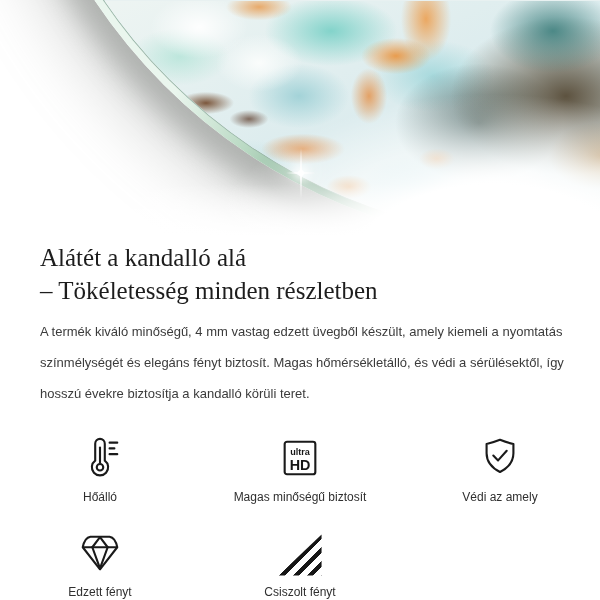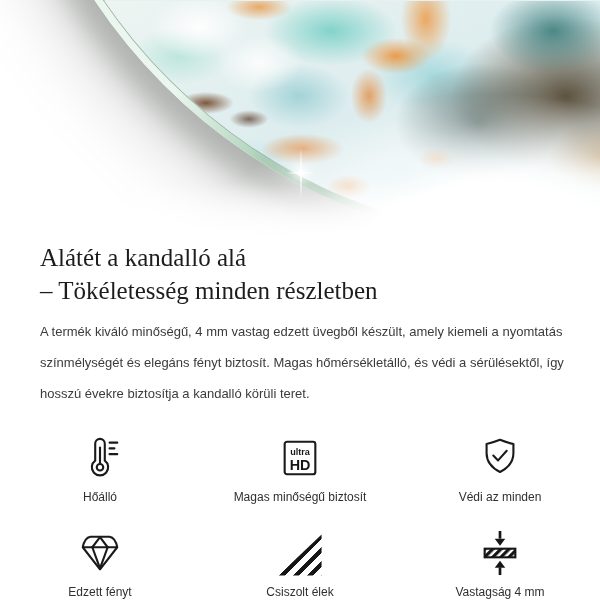--- a/index.html
+++ b/index.html
@@ -202,54 +202,37 @@
     <div class="f-label">Magas minőségű biztosít</div>
   </div>
 
   <div class="feature">
     <div class="icon-box">
       <svg width="46" height="46" viewBox="0 0 48 48">
         <path class="stroke-icon" d="M24,5 C29,7 33,8.3 38,9.3 V19 C38,28 32,34.5 24,38.6 C16,34.5 10,28 10,19 V9.3 C15,8.3 19,7 24,5 Z" stroke-width="2.4"></path>
         <polyline class="stroke-icon" points="17,21.5 22,26.5 31,16.5" stroke-width="2.4"></polyline>
       </svg>
     </div>
-    <div class="f-label">Védi az minden</div>
+    <div class="f-label">Védi az amely</div>
   </div>
 
   <div class="feature">
     <div class="icon-box">
       <svg width="46" height="46" viewBox="0 0 48 48">
         <path class="stroke-icon" d="M14,7 H34 Q40,8 42,18 L24,41 L6,18 Q8,8 14,7 Z" stroke-width="2.3"></path>
         <line class="stroke-icon" x1="6.5" y1="18" x2="41.5" y2="18" stroke-width="2"></line>
         <polyline class="stroke-icon" points="16,18 24,7.5 32,18" stroke-width="2"></polyline>
         <line class="stroke-icon" x1="16" y1="18" x2="24" y2="40" stroke-width="2"></line>
         <line class="stroke-icon" x1="32" y1="18" x2="24" y2="40" stroke-width="2"></line>
       </svg>
     </div>
     <div class="f-label">Edzett fényt</div>
   </div>
 
   <div class="feature">
     <div class="icon-box">
       <div class="edges-tri"></div>
     </div>
-    <div class="f-label">Csiszolt élek</div>
-  </div>
-
-  <div class="feature">
-    <div class="icon-box">
-      <svg width="46" height="46" viewBox="0 0 48 48">
-        <defs>
-          <pattern id="hatch" patternUnits="userSpaceOnUse" width="6" height="6" patternTransform="rotate(45)">
-            <rect width="3.4" height="6" fill="#161616"></rect>
-          </pattern>
-        </defs>
-        <rect x="22.6" y="1" width="2.8" height="8" fill="#161616"></rect>
-        <polygon points="18.5,9 29.5,9 24,16.5" fill="#161616"></polygon>
-        <rect x="8" y="19.5" width="32" height="9" fill="url(#hatch)" stroke="#161616" stroke-width="2.2"></rect>
-        <rect x="22.6" y="39" width="2.8" height="8" fill="#161616"></rect>
-        <polygon points="18.5,39.5 29.5,39.5 24,32" fill="#161616"></polygon>
-      </svg>
-    </div>
-    <div class="f-label">Vastagság 4 mm</div>
-  </div>
+    <div class="f-label">Csiszolt fényt</div>
+  </div>
+
 
 </div>
 
 </body></html>

